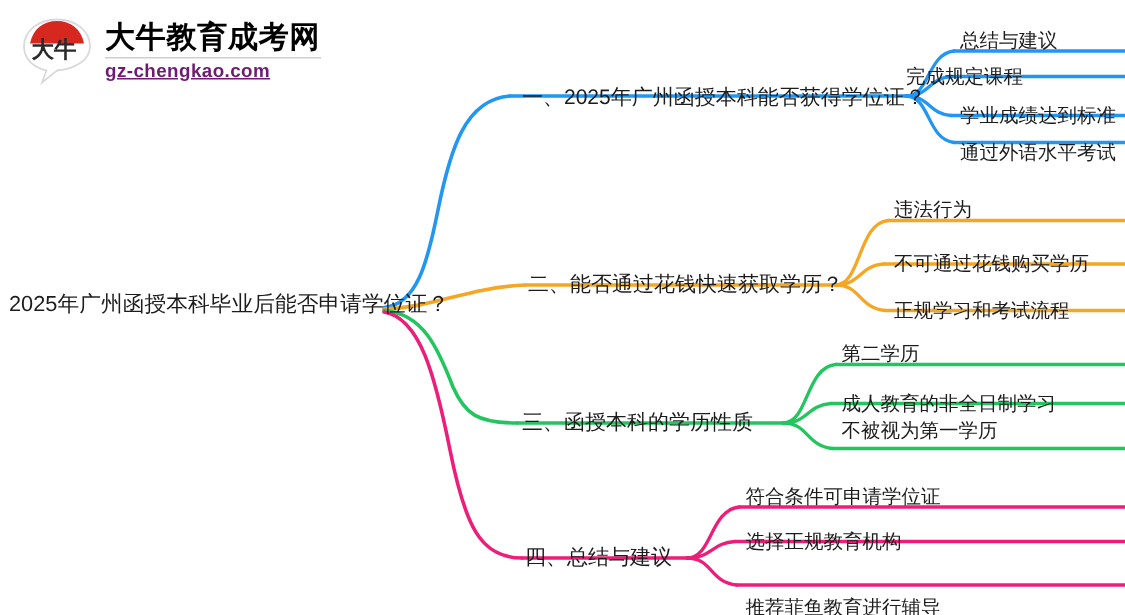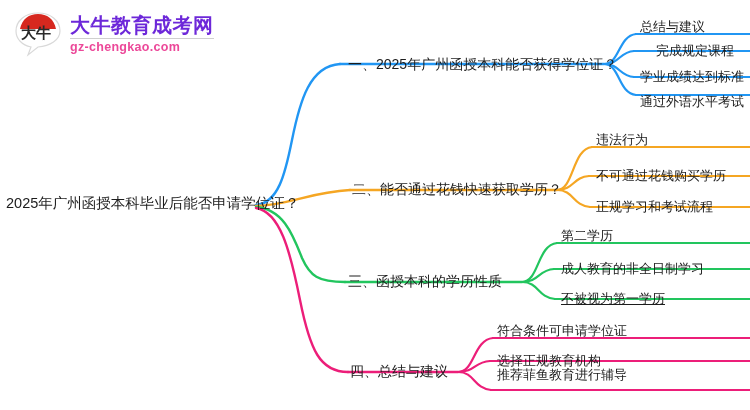--- a/index.html
+++ b/index.html
@@ -35,35 +35,36 @@
   }
   #logo-text-wrap {
     display: flex;
     flex-direction: column;
     justify-content: center;
     line-height: 1;
   }
   #logo-title {
     font-size: 20px;
     font-weight: bold;
-    color: #6d28d9;
+    color: #000000;
     letter-spacing: 0.5px;
     white-space: nowrap;
   }
   #logo-rule {
     height: 1px;
     background: #cfcfcf;
     margin: 3px 0 2px 0;
   }
   #logo-domain {
     font-size: 12.5px;
     font-weight: bold;
-    color: #ec4899;
+    color: #701a75;
     letter-spacing: 0.3px;
     white-space: nowrap;
+    text-decoration: underline;
   }
 
   
   .node-label {
     position: absolute;
     white-space: nowrap;
     font-size: 14px;
     line-height: 1;
     color: #1c1c1c;
   }
@@ -169,30 +170,30 @@
     <div id="logo-title">大牛教育成考网</div>
     <div id="logo-rule"></div>
     <div id="logo-domain">gz-chengkao.com</div>
   </div>
 </div>
 
 <div class="node-label" id="root-label">2025年广州函授本科毕业后能否申请学位证？</div>
 
 <div class="node-label branch-label" style="left:348px; top:57px;">一、2025年广州函授本科能否获得学位证？</div>
 <div class="node-label leaf-label" style="left:640px; top:20px;">总结与建议</div>
-<div class="node-label leaf-label" style="left:656px; top:44px;">完成规定课程</div>
+<div class="node-label leaf-label" style="left:604px; top:44px;">完成规定课程</div>
 <div class="node-label leaf-label" style="left:640px; top:70px;">学业成绩达到标准</div>
 <div class="node-label leaf-label" style="left:640px; top:95px;">通过外语水平考试</div>
 
 <div class="node-label branch-label" style="left:352px; top:182px;">二、能否通过花钱快速获取学历？</div>
 <div class="node-label leaf-label" style="left:596px; top:133px;text-align:center;">违法行为</div>
 <div class="node-label leaf-label" style="left:596px; top:169px;">不可通过花钱购买学历</div>
 <div class="node-label leaf-label" style="left:596px; top:200px;">正规学习和考试流程</div>
 
 <div class="node-label branch-label" style="left:348px; top:274px;">三、函授本科的学历性质</div>
 <div class="node-label leaf-label" style="left:561px; top:229px;">第二学历</div>
 <div class="node-label leaf-label" style="left:561px; top:262px;">成人教育的非全日制学习</div>
-<div class="node-label leaf-label" style="left:561px; top:292px;text-decoration:underline;">不被视为第一学历</div>
+<div class="node-label leaf-label" style="left:561px; top:280px;">不被视为第一学历</div>
 
 <div class="node-label branch-label" style="left:350px; top:364px;">四、总结与建议</div>
 <div class="node-label leaf-label" style="left:497px; top:324px;">符合条件可申请学位证</div>
 <div class="node-label leaf-label" style="left:497px; top:354px;">选择正规教育机构</div>
-<div class="node-label leaf-label" style="left:497px; top:368px;">推荐菲鱼教育进行辅导</div>
+<div class="node-label leaf-label" style="left:497px; top:398px;">推荐菲鱼教育进行辅导</div>
 
 </body></html>

